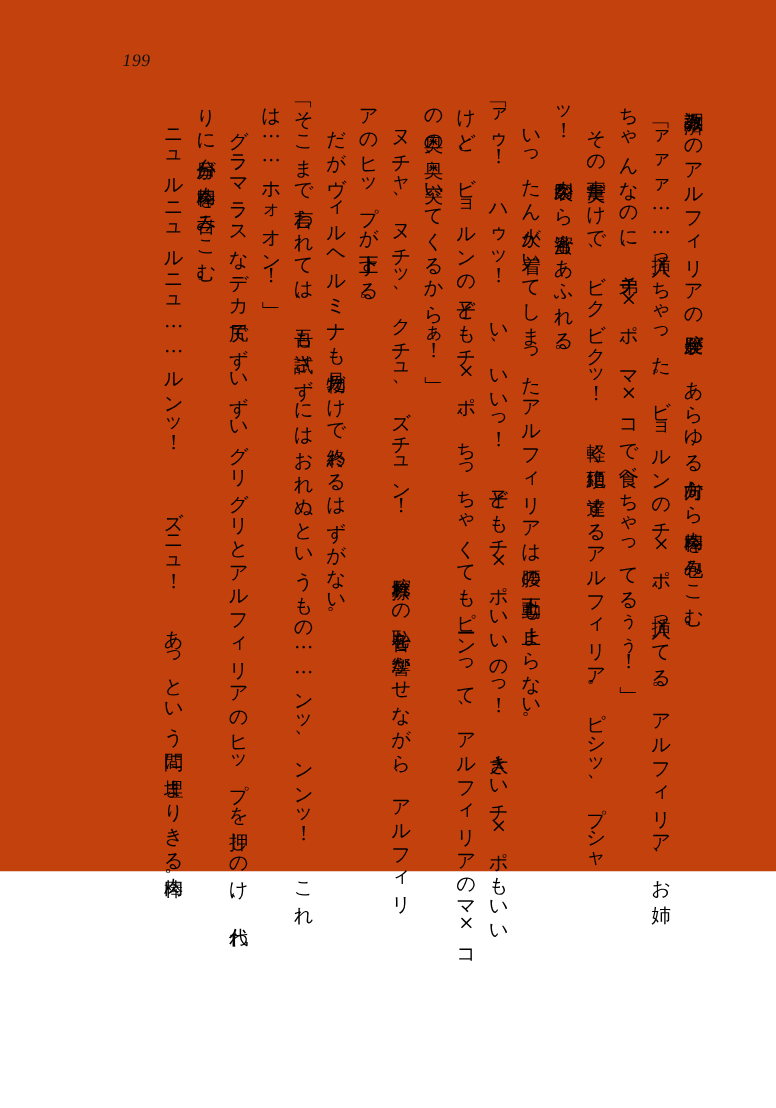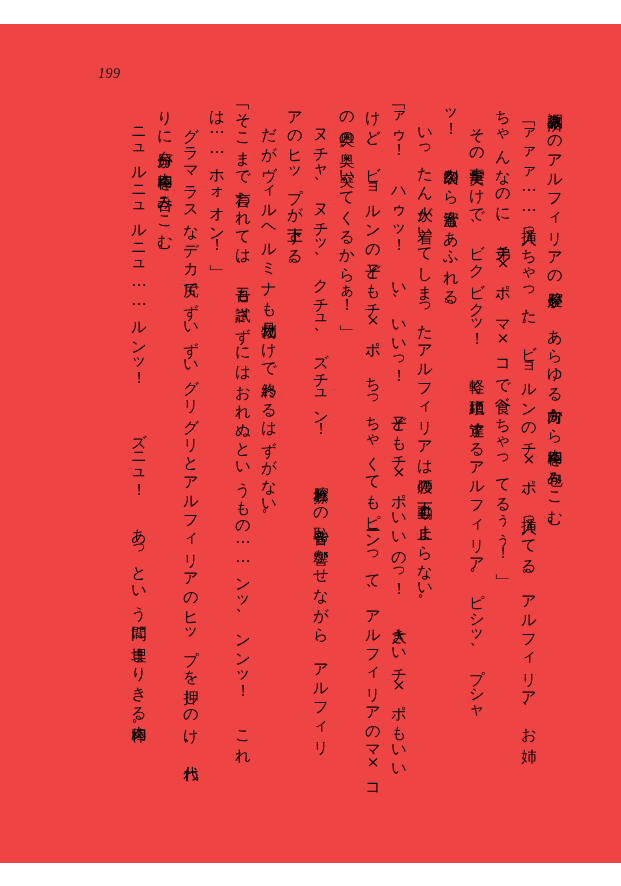--- a/index.html
+++ b/index.html
@@ -10,24 +10,23 @@
   body {
     width: 621px;
     height: 886px;
     font-family: "Liberation Serif", serif;
     color: #000000;
     overflow: hidden;
   }
   .page {
     position: relative;
     width: 621px;
-    height: 839px;
-    background: #ef4444;
+    height: 697px;
+    background: #c2410c;
     box-sizing: border-box;
-    margin-top: 24px;
   }
   .page-number {
     position: absolute;
     top: 42px;
     left: 98px;
     font-family: "Liberation Serif", serif;
     font-style: italic;
     font-size: 14px;
     letter-spacing: 0.5px;
     color: #111;

